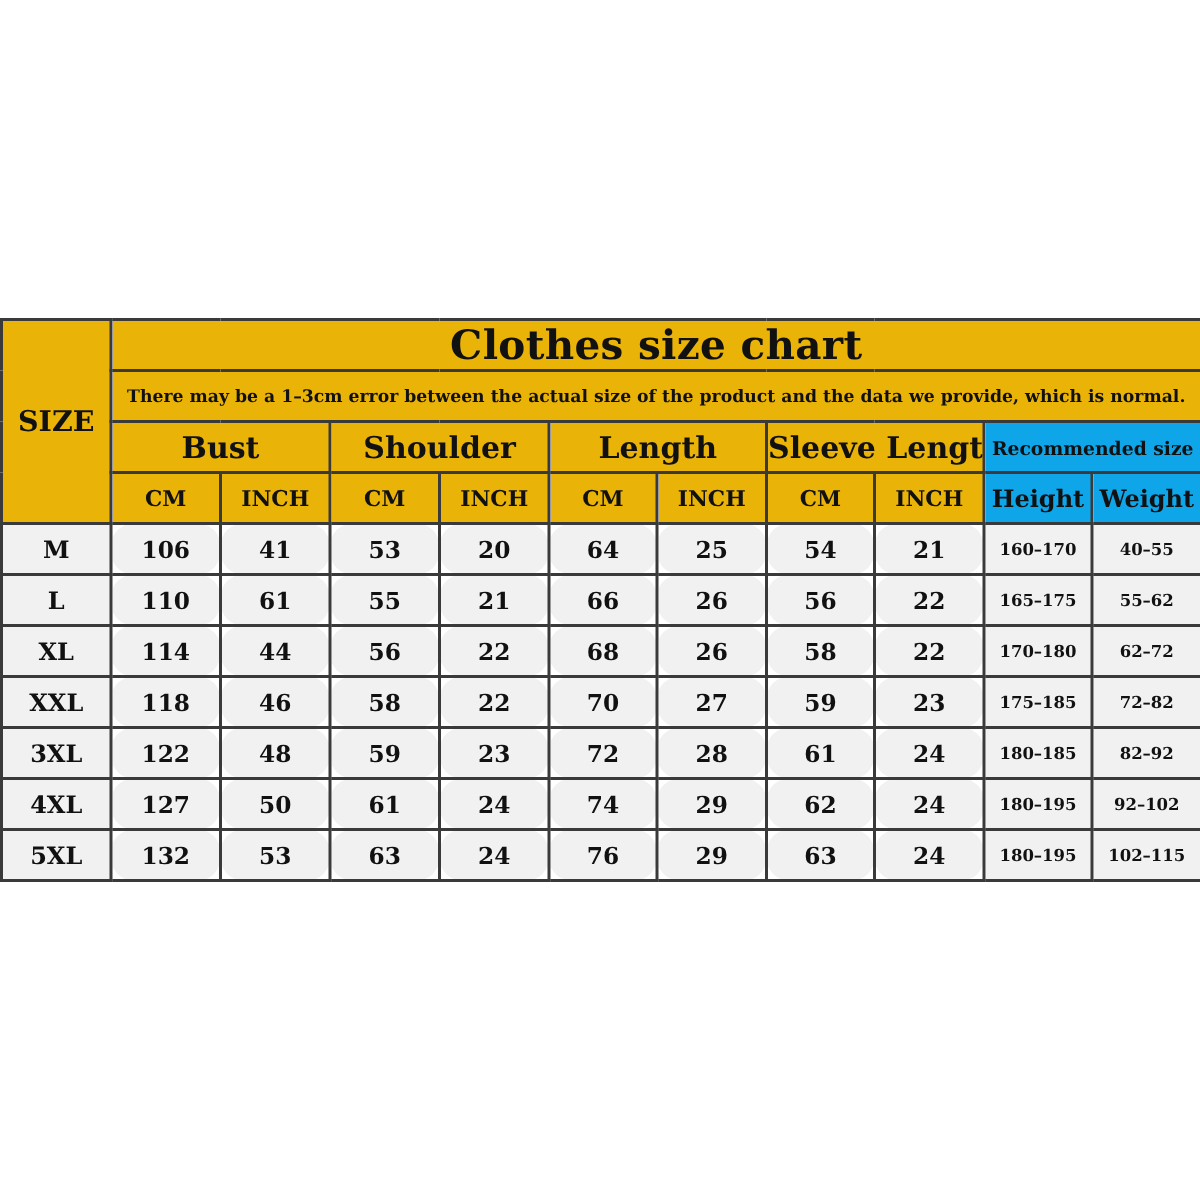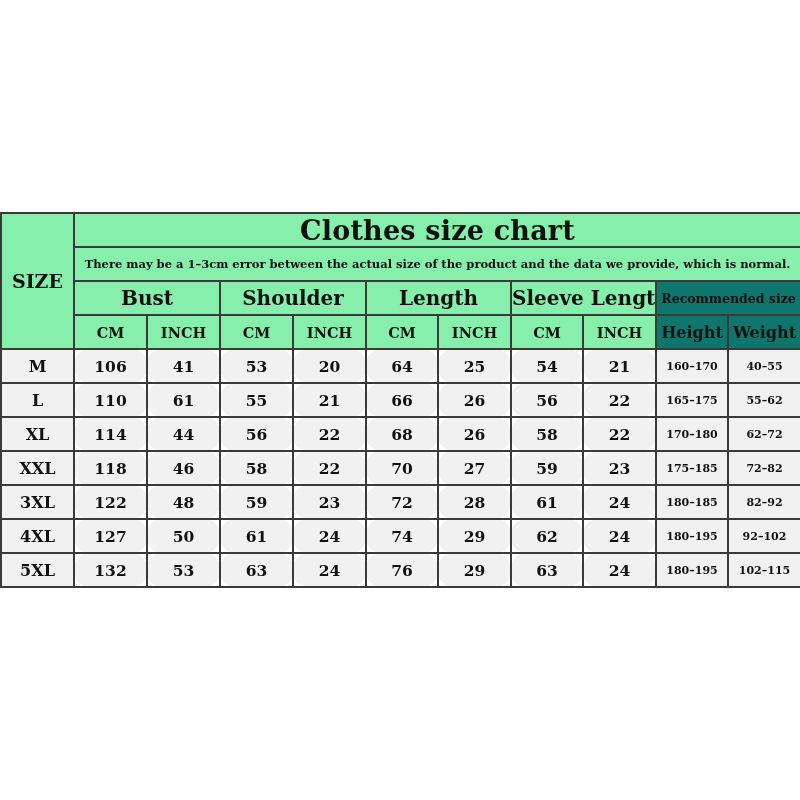--- a/index.html
+++ b/index.html
@@ -25,22 +25,22 @@
       color: #111111;
     }
     table.size-chart td {
       border: 2px solid #3a3a3a;
       text-align: center;
       vertical-align: middle;
       padding: 0;
       overflow: hidden;
       white-space: nowrap;
     }
-    .hdr { background: #86efac; }
-    .hdr-dark { background: #0f766e; }
+    .hdr { background: #eab308; }
+    .hdr-dark { background: #0ea5e9; }
     .body-cell { background: #f1f1f1; }
     .title-cell { font-size: 27px; height: 32px; letter-spacing: 0.2px; }
     .note-cell { font-size: 11.5px; height: 32px; }
     .group-cell { font-size: 20px; height: 32px; }
     .group-cell.rec { font-size: 12.5px; }
     .unit-cell { font-size: 14.5px; height: 32px; }
     .unit-cell.dark { font-size: 16px; }
     .size-label { font-size: 19px; margin-left: 31px; }
     .row-size { font-size: 16px; height: 32px; }
     .num { font-size: 15.5px; border-radius: 15px; }

